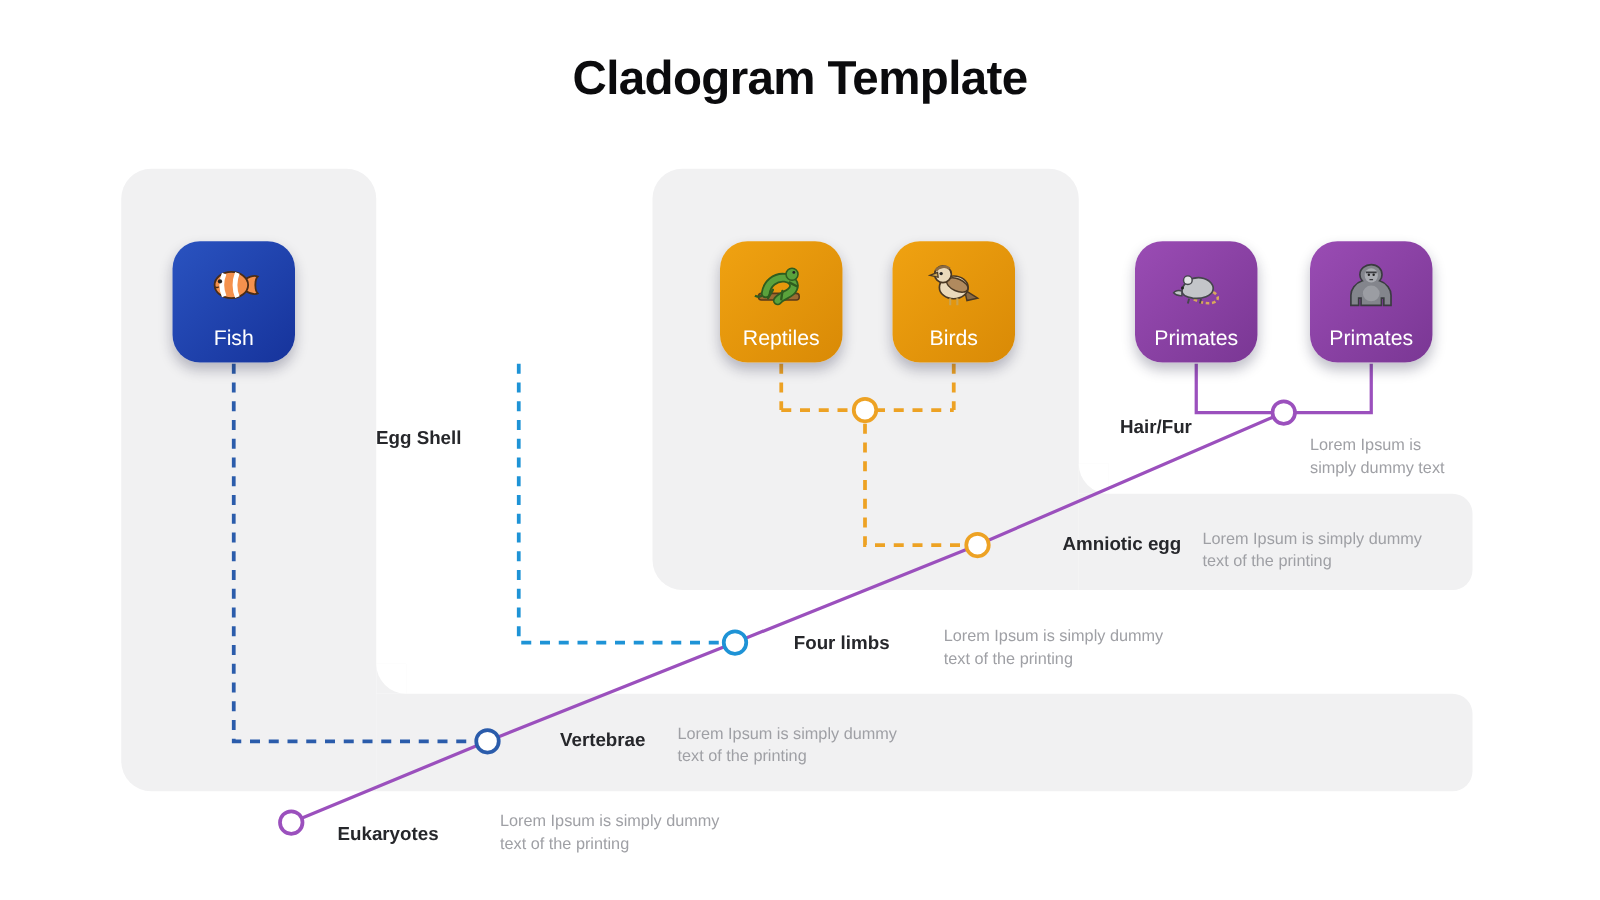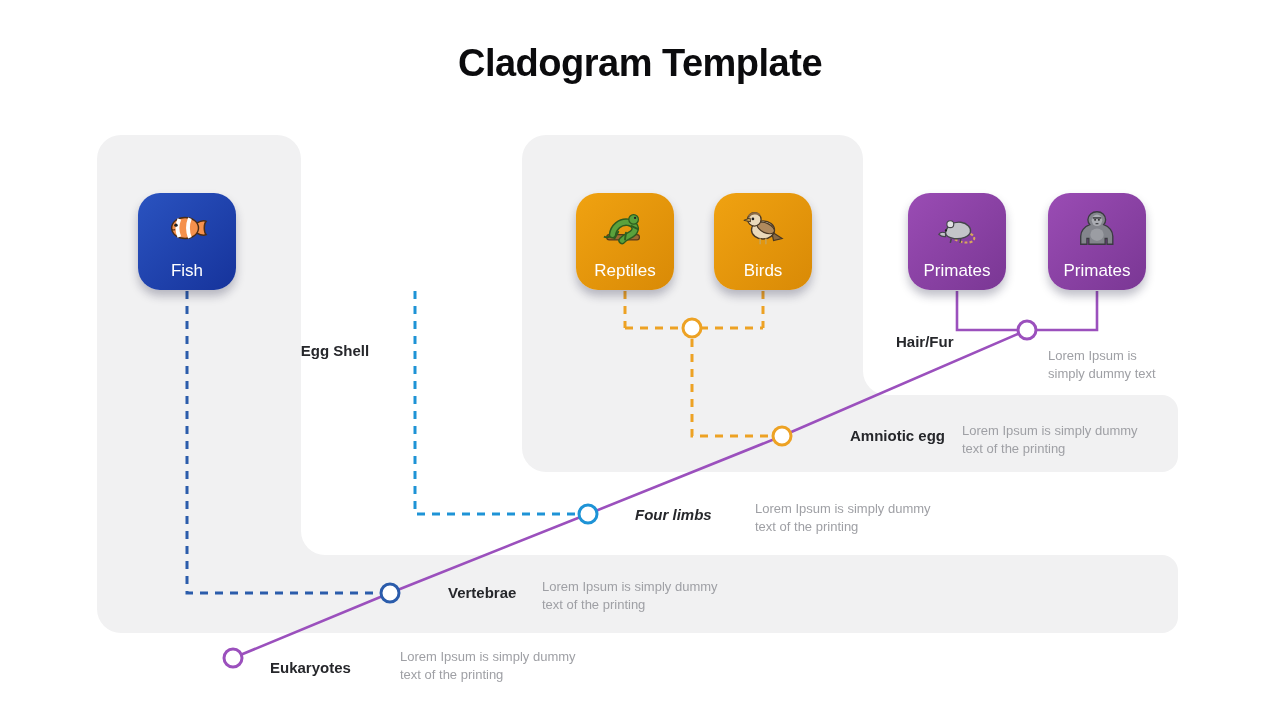--- a/index.html
+++ b/index.html
@@ -37,21 +37,21 @@
   #lines{position:absolute;left:0;top:0;width:1280px;height:720px;pointer-events:none;}
 
   
   .tlabel{position:absolute;font-size:15px;font-weight:bold;color:#26272b;white-space:nowrap;}
   .tdesc{position:absolute;font-size:13px;line-height:1.38;color:#9fa0a5;}
   .l-eggshell{left:0;width:670px;text-align:center;top:342px;}
   .l-hairfur{left:896px;top:333px;}
   .d-hairfur{left:1048px;top:347px;width:122px;}
   .l-amniotic{left:850px;top:427px;}
   .d-amniotic{left:962px;top:422px;width:188px;}
-  .l-fourlimbs{left:635px;top:506px;font-style:italic;}
+  .l-fourlimbs{left:635px;top:506px;}
   .d-fourlimbs{left:755px;top:500px;width:188px;}
   .l-vertebrae{left:448px;top:584px;}
   .d-vertebrae{left:542px;top:578px;width:188px;}
   .l-eukaryotes{left:270px;top:659px;}
   .d-eukaryotes{left:400px;top:648px;width:188px;}
 </style>
 </head>
 <body>
 
 <div id="slide">

